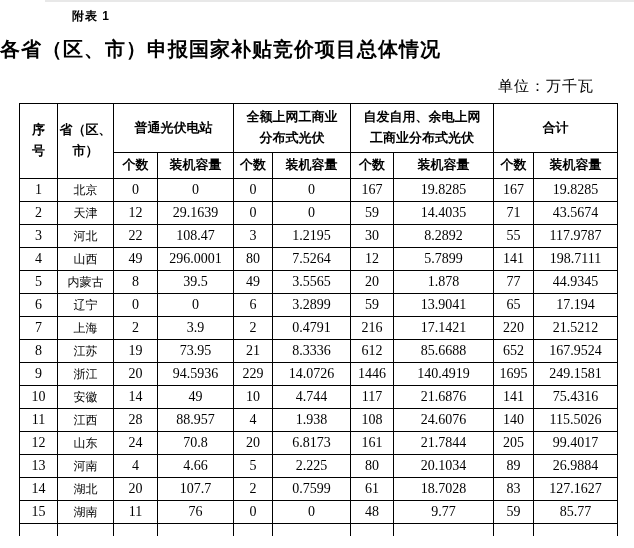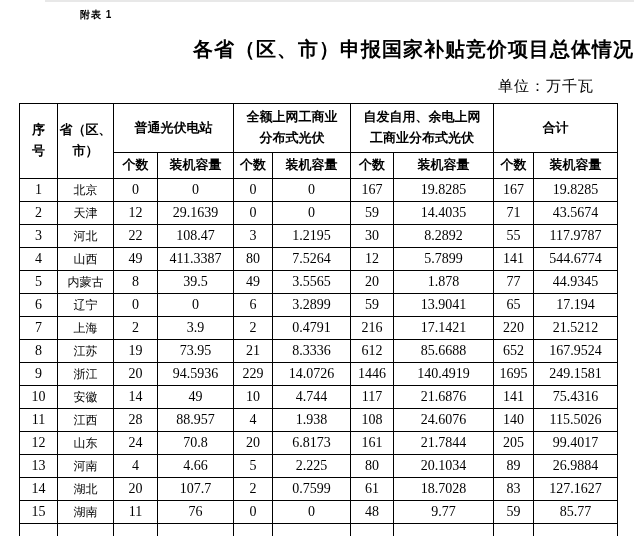--- a/index.html
+++ b/index.html
@@ -14,32 +14,32 @@
   }
   .page-top-edge {
     position: absolute;
     top: 0; left: 45px; right: 0;
     height: 2px;
     background: #e8e8e8;
   }
   .annex-label {
     position: absolute;
     top: 8px;
-    left: 80px;
+    left: 72px;
     font-family: "Liberation Sans", "DejaVu Sans", sans-serif;
     font-weight: bold;
-    font-size: 10px;
+    font-size: 12px;
     letter-spacing: 1px;
   }
   .doc-title {
     position: absolute;
     top: 36px;
     left: 0;
     width: 634px;
-    text-align: right;
+    text-align: left;
     font-family: "Liberation Sans", "DejaVu Sans", sans-serif;
     font-weight: bold;
     font-size: 20px;
     letter-spacing: 1px;
   }
   .unit-label {
     position: absolute;
     top: 77px;
     right: 40px;
     font-size: 15px;
@@ -161,27 +161,27 @@
         <td>1.2195</td>
         <td>30</td>
         <td>8.2892</td>
         <td>55</td>
         <td>117.9787</td>
       </tr>
       <tr>
         <td>4</td>
         <td class="province">山西</td>
         <td>49</td>
-        <td>411.3387</td>
+        <td>296.0001</td>
         <td>80</td>
         <td>7.5264</td>
         <td>12</td>
         <td>5.7899</td>
         <td>141</td>
-        <td>544.6774</td>
+        <td>198.7111</td>
       </tr>
       <tr>
         <td>5</td>
         <td class="province">内蒙古</td>
         <td>8</td>
         <td>39.5</td>
         <td>49</td>
         <td>3.5565</td>
         <td>20</td>
         <td>1.878</td>

